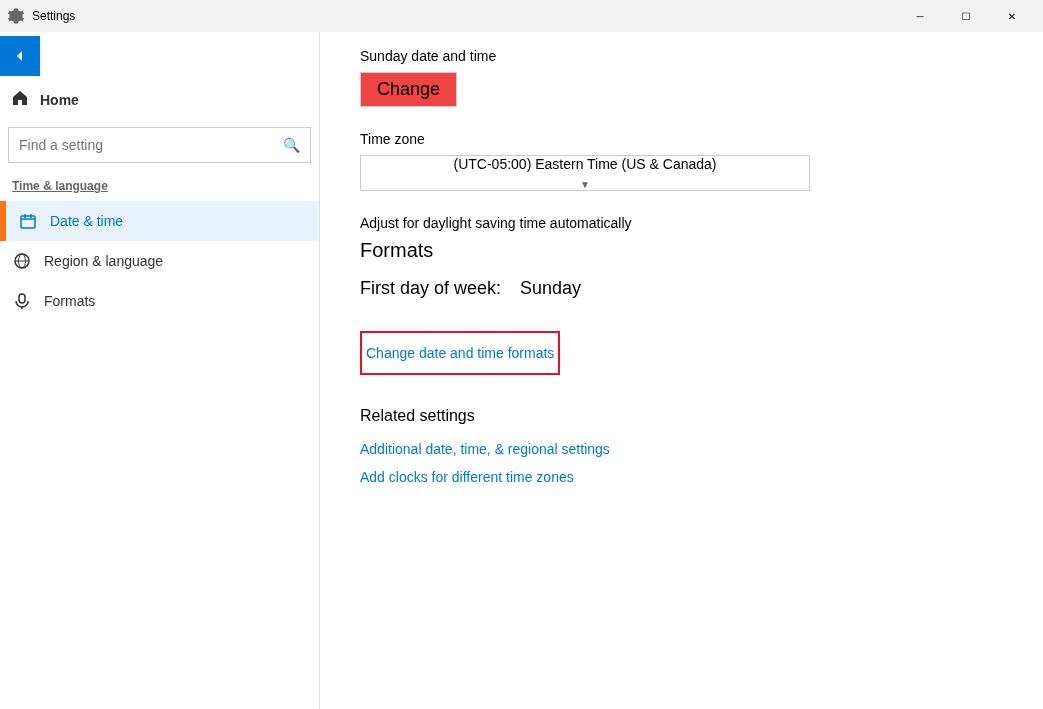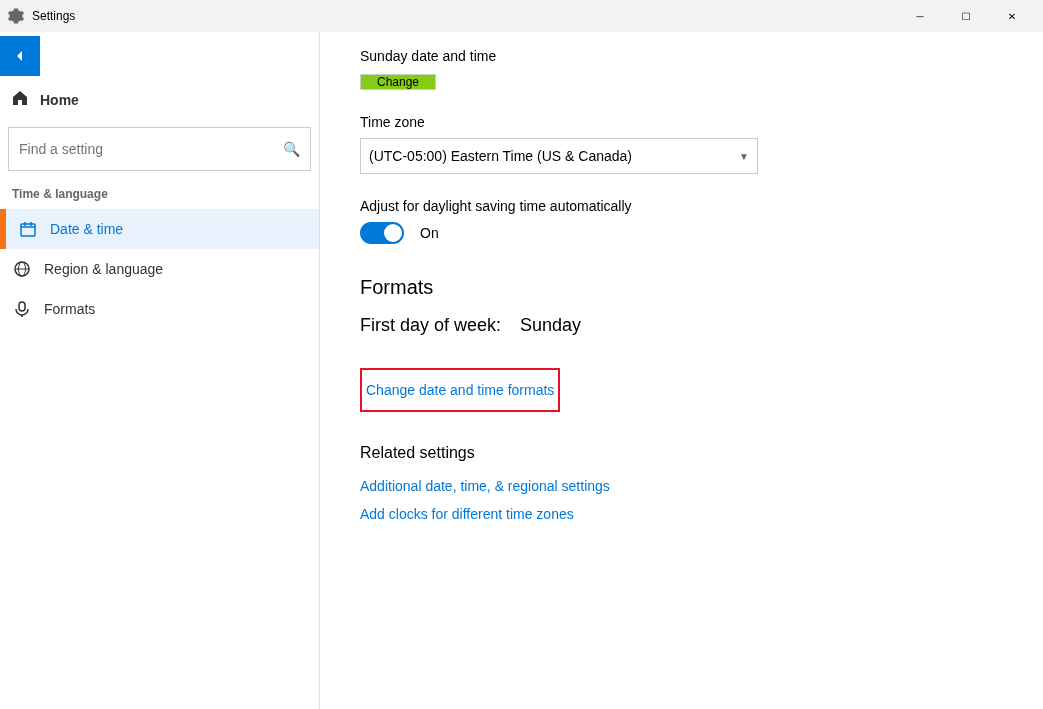--- a/index.html
+++ b/index.html
@@ -94,21 +94,21 @@
     }
 
     .search-box {
       margin: 8px;
       position: relative;
       flex-shrink: 0;
     }
 
     .search-input {
       width: 100%;
-      height: 44px;
+      height: 36px;
       border: 1px solid #ccc;
       padding: 0 36px 0 10px;
       font-size: 14px;
       color: #666;
       outline: none;
       background: #fff;
     }
 
     .search-icon {
       position: absolute;
@@ -118,20 +118,21 @@
       color: #666;
       font-size: 14px;
     }
 
     .section-label {
       padding: 8px 12px;
       font-size: 12px;
       color: #666;
       font-weight: 600;
       flex-shrink: 0;
+      text-decoration: underline;
     }
 
     .nav-item {
       display: flex;
       align-items: center;
       padding: 10px 12px;
       cursor: pointer;
       gap: 12px;
       font-size: 14px;
       color: #333;
@@ -154,47 +155,48 @@
 
     .main-content {
       flex: 1;
       padding: 0 40px;
       overflow-y: auto;
       background: #fff;
     }
 
     .change-btn {
       display: inline-block;
-      padding: 0 16px;
-      background: #84cc16;
+      padding: 6px 16px;
+      background: #ef4444;
       border: 1px solid #ccc;
-      font-size: 12px;
+      font-size: 18px;
       cursor: pointer;
       color: #000;
       margin-bottom: 24px;
     }
 
     .setting-label {
       font-size: 14px;
       color: #000;
       margin-bottom: 8px;
     }
 
     .timezone-dropdown {
-      width: 398px;
+      width: 450px;
       height: 36px;
       border: 1px solid #ccc;
       display: flex;
       align-items: center;
       justify-content: space-between;
-      padding: 0 8px;
+      padding: 0 19px;
       font-size: 14px;
       cursor: pointer;
       background: #fff;
       margin-bottom: 24px;
+      flex-direction: column;
     }
 
     .timezone-dropdown .chevron {
       font-size: 10px;
       color: #666;
     }
 
     .toggle-row {
       display: flex;
       align-items: center;
@@ -396,26 +398,20 @@
       <div>
         <div class="setting-label">Time zone</div>
         <div class="timezone-dropdown">
           <span>(UTC-05:00) Eastern Time (US &amp; Canada)</span>
           <span class="chevron">▼</span>
         </div>
       </div>
 
       <div>
         <div class="toggle-label">Adjust for daylight saving time automatically</div>
-        <div class="toggle-row">
-          <div class="toggle">
-            <div class="toggle-knob"></div>
-          </div>
-          <span class="toggle-on-label">On</span>
-        </div>
       </div>
 
       <div>
         <div class="formats-heading">Formats</div>
         <div class="format-row">
           <span class="format-key">First day of week:</span>
           <span class="format-value">Sunday</span>
         </div>
       </div>
 

